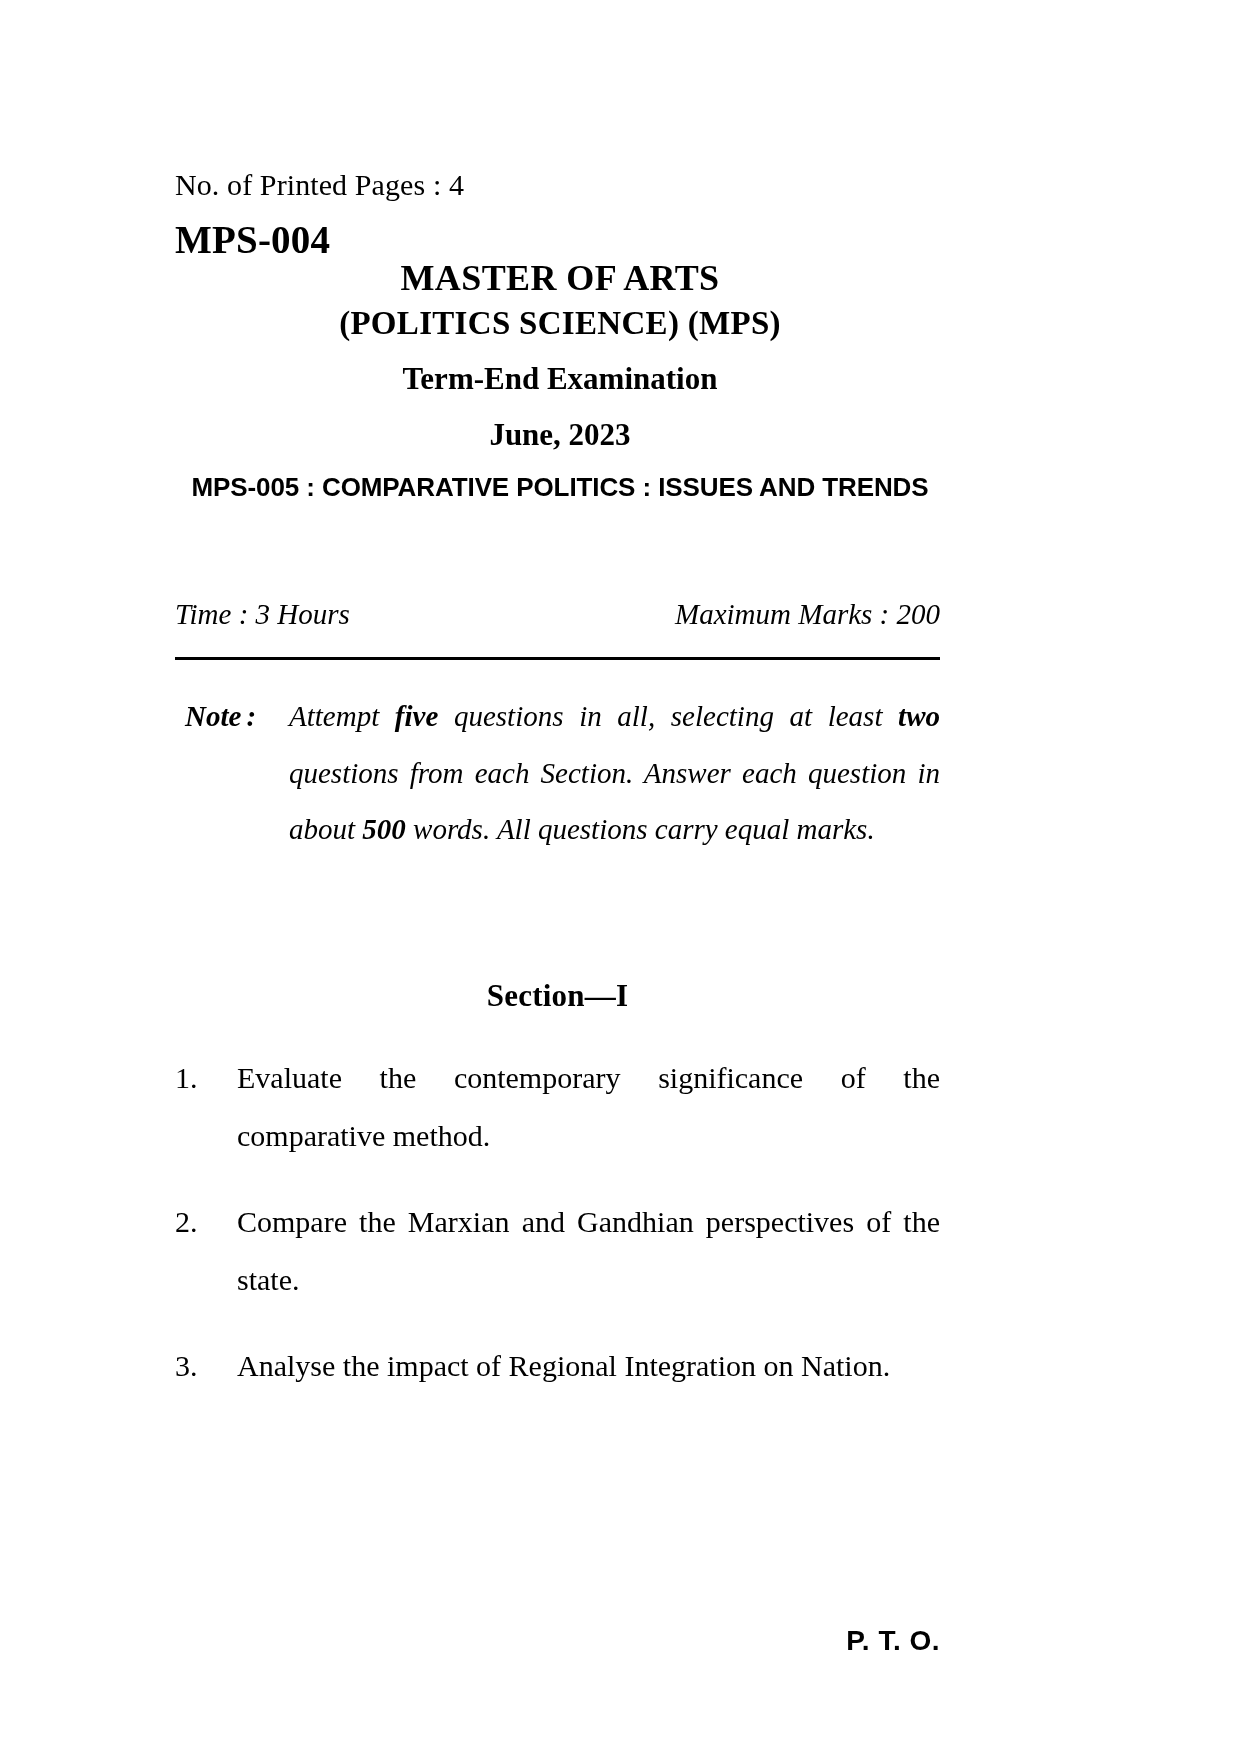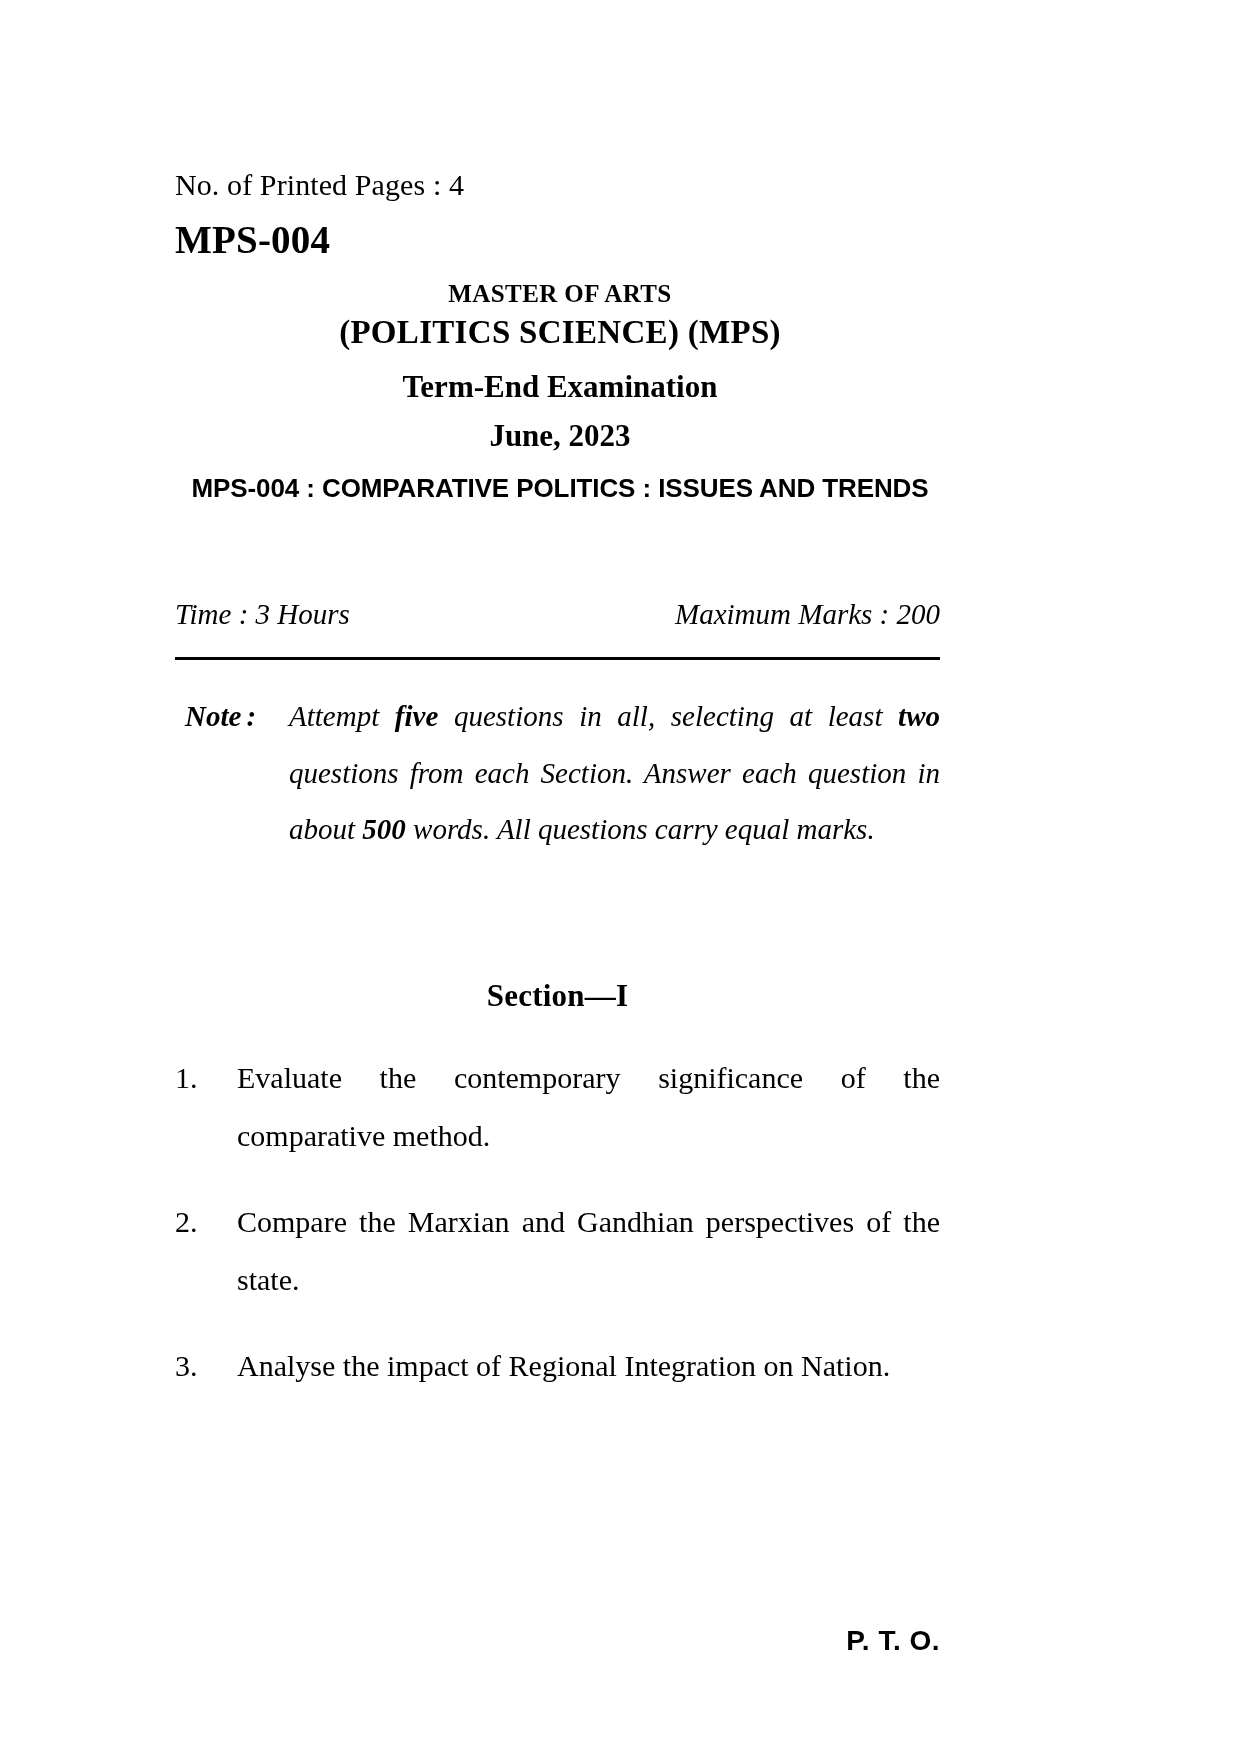--- a/index.html
+++ b/index.html
@@ -59,35 +59,34 @@
     top: 255px;
     width: 770px;
     text-align: center;
   }
   .t-line {
     font-family: "Liberation Serif", serif;
     font-weight: bold;
     line-height: 1.30;
   }
   .t-prog {
-    font-size: 25px;
+    font-size: 36px;
     letter-spacing: 0.4px;
-    margin-top: 23px;
   }
   .t-prog2 {
     font-size: 33px;
     letter-spacing: 0.3px;
   }
   .t-exam {
     font-size: 31px;
     margin-top: 14px;
   }
   .t-session {
     font-size: 31px;
-    margin-top: 8px;
+    margin-top: 16px;
   }
   .t-course {
     font-family: "Liberation Sans", sans-serif;
     font-weight: bold;
     font-size: 26px;
     line-height: 1.42;
     margin-top: 14px;
     letter-spacing: -0.1px;
   }
 
@@ -209,21 +208,21 @@
   <div class="header-row">
     <div class="printed-pages">No. of Printed Pages : 4</div>
     <div class="paper-code">MPS-004</div>
   </div>
 
   <div class="title-block">
     <div class="t-line t-prog">MASTER OF ARTS</div>
     <div class="t-line t-prog2">(POLITICS SCIENCE) (MPS)</div>
     <div class="t-line t-exam">Term-End Examination</div>
     <div class="t-line t-session">June, 2023</div>
-    <div class="t-course">MPS-004 : COMPARATIVE POLITICS : ISSUES AND TRENDS</div>
+    <div class="t-course">MPS-005 : COMPARATIVE POLITICS : ISSUES AND TRENDS</div>
   </div>
 
   <div class="meta-row">
     <span>Time : 3 Hours</span>
     <span>Maximum Marks : 200</span>
   </div>
 
   <div class="rule"></div>
 
   <div class="note-block">

